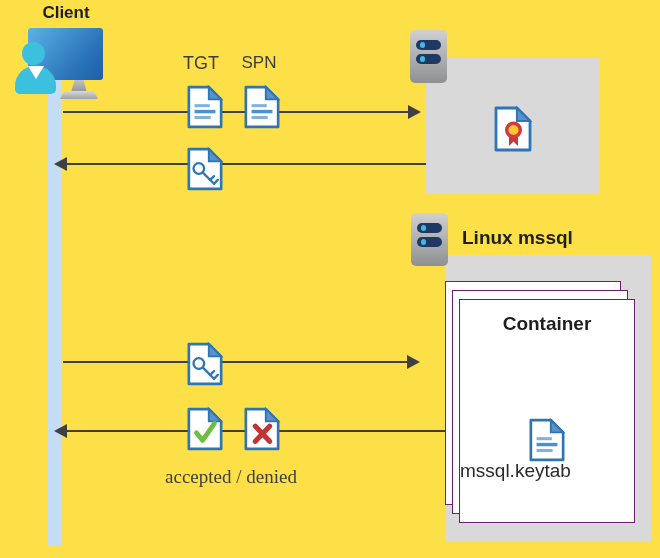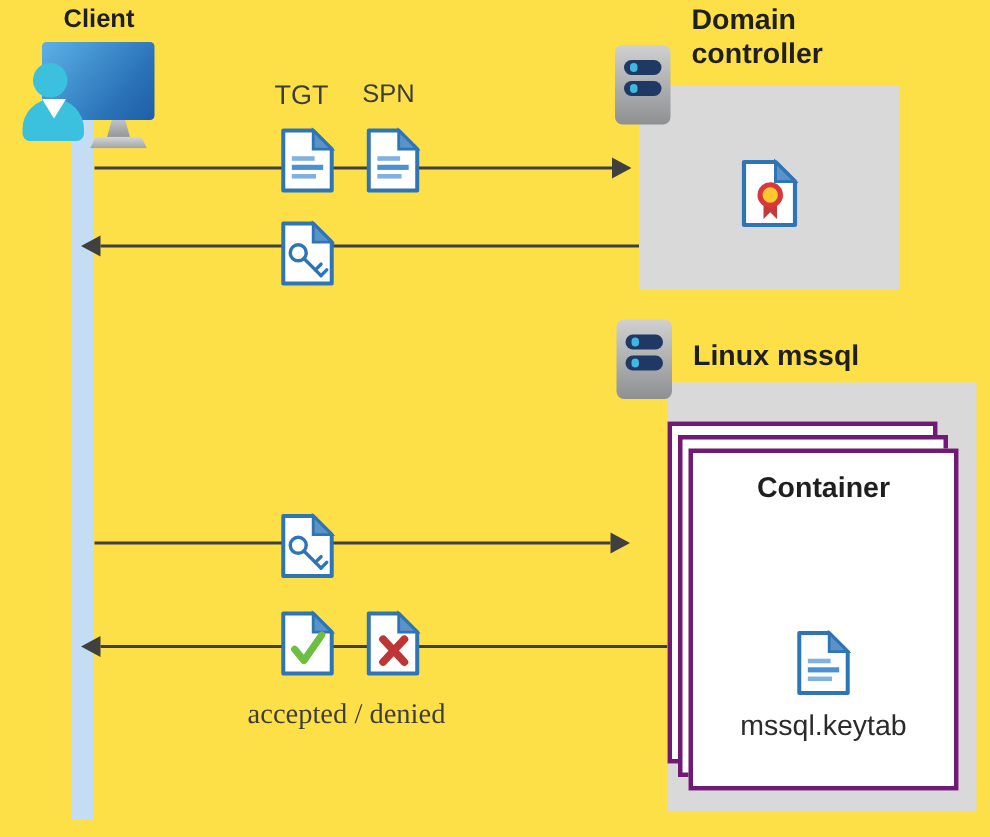--- a/index.html
+++ b/index.html
@@ -37,21 +37,21 @@
         background:linear-gradient(#d6d8da,#9fa3a6);}
   .head{left:22px;top:42px;width:23px;height:23px;border-radius:50%;background:#3bc0dd;z-index:4;}
   .body{left:15px;top:66px;width:41px;height:28px;background:#3bc0dd;z-index:3;
         border-radius:20px 20px 5px 5px;}
   .collar{left:28px;top:66px;width:0;height:0;z-index:4;
         border-left:8px solid transparent;border-right:8px solid transparent;border-top:13px solid #fff;}
   
   svg.doc{width:38px;height:46px;display:block;}
   .docwrap{z-index:4;}
   
-  .card{background:#fff;border:3px solid #701a75;width:174px;height:222px;z-index:2;}
+  .card{background:#fff;border:1px solid #701a75;width:174px;height:222px;z-index:2;}
   
   svg.sql{width:40px;height:48px;display:block;}
 </style>
 </head>
 <body>
 
 <div id="canvas">
 
   <div class="abs lifeline"></div>
 
@@ -143,21 +143,20 @@
 
   <div class="abs zone" style="left:426px;top:57px;width:174px;height:136px;"></div>
   <div class="abs server" style="left:410px;top:30px;">
     <div class="bar b1">
         <span class="dot"></span>
       </div>
     <div class="bar b2">
         <span class="dot"></span>
       </div>
   </div>
-  <div class="abs h-bold" style="left:461px;top:2px;width:130px;font-size:19px;">Domain controller</div>
 
   <div class="abs docwrap" style="left:493px;top:105px;">
     <svg class="doc" style="width:40px;height:48px;" viewBox="0 0 40 48">
       <path d="M3 3 H24 L37 16 V45 H3 Z" fill="#fff" stroke="#2e75b6" stroke-width="2.8" stroke-linejoin="round"></path>
       <path d="M24 3 V16 H37 Z" fill="#5b93c9" stroke="#2e75b6" stroke-width="2"></path>
       <path d="M16 28 L16 41 L20.5 36.5 L25 41 L25 28 Z" fill="#c43a3a"></path>
       <circle cx="20.5" cy="25" r="6.8" fill="#fdc72f" stroke="#d6383d" stroke-width="3.4"></circle>
     </svg>
   </div>
 
@@ -181,16 +180,16 @@
     <div style="position:absolute;left:68px;top:117px;">
       <svg class="doc" viewBox="0 0 40 48">
         <path d="M3 3 H24 L37 16 V45 H3 Z" fill="#fff" stroke="#2e75b6" stroke-width="2.8" stroke-linejoin="round"></path>
         <path d="M24 3 V16 H37 Z" fill="#5b93c9" stroke="#2e75b6" stroke-width="2"></path>
         <rect x="9" y="21" width="16" height="3.2" fill="#7fb2e0"></rect>
         <rect x="9" y="27" width="22" height="3.6" fill="#4a90d2"></rect>
         <rect x="9" y="33.5" width="17" height="3.2" fill="#7fb2e0"></rect>
       </svg>
     </div>
 
-    <div style="position:absolute;left:0;top:172px;width:174px;text-align:center;font-size:19px;color:#2b2b2b;">mssql.keytab</div>
+    <div style="position:absolute;left:0;top:160px;width:174px;font-size:19px;color:#2b2b2b;">mssql.keytab</div>
   </div>
 
 </div>
 
 </body></html>

